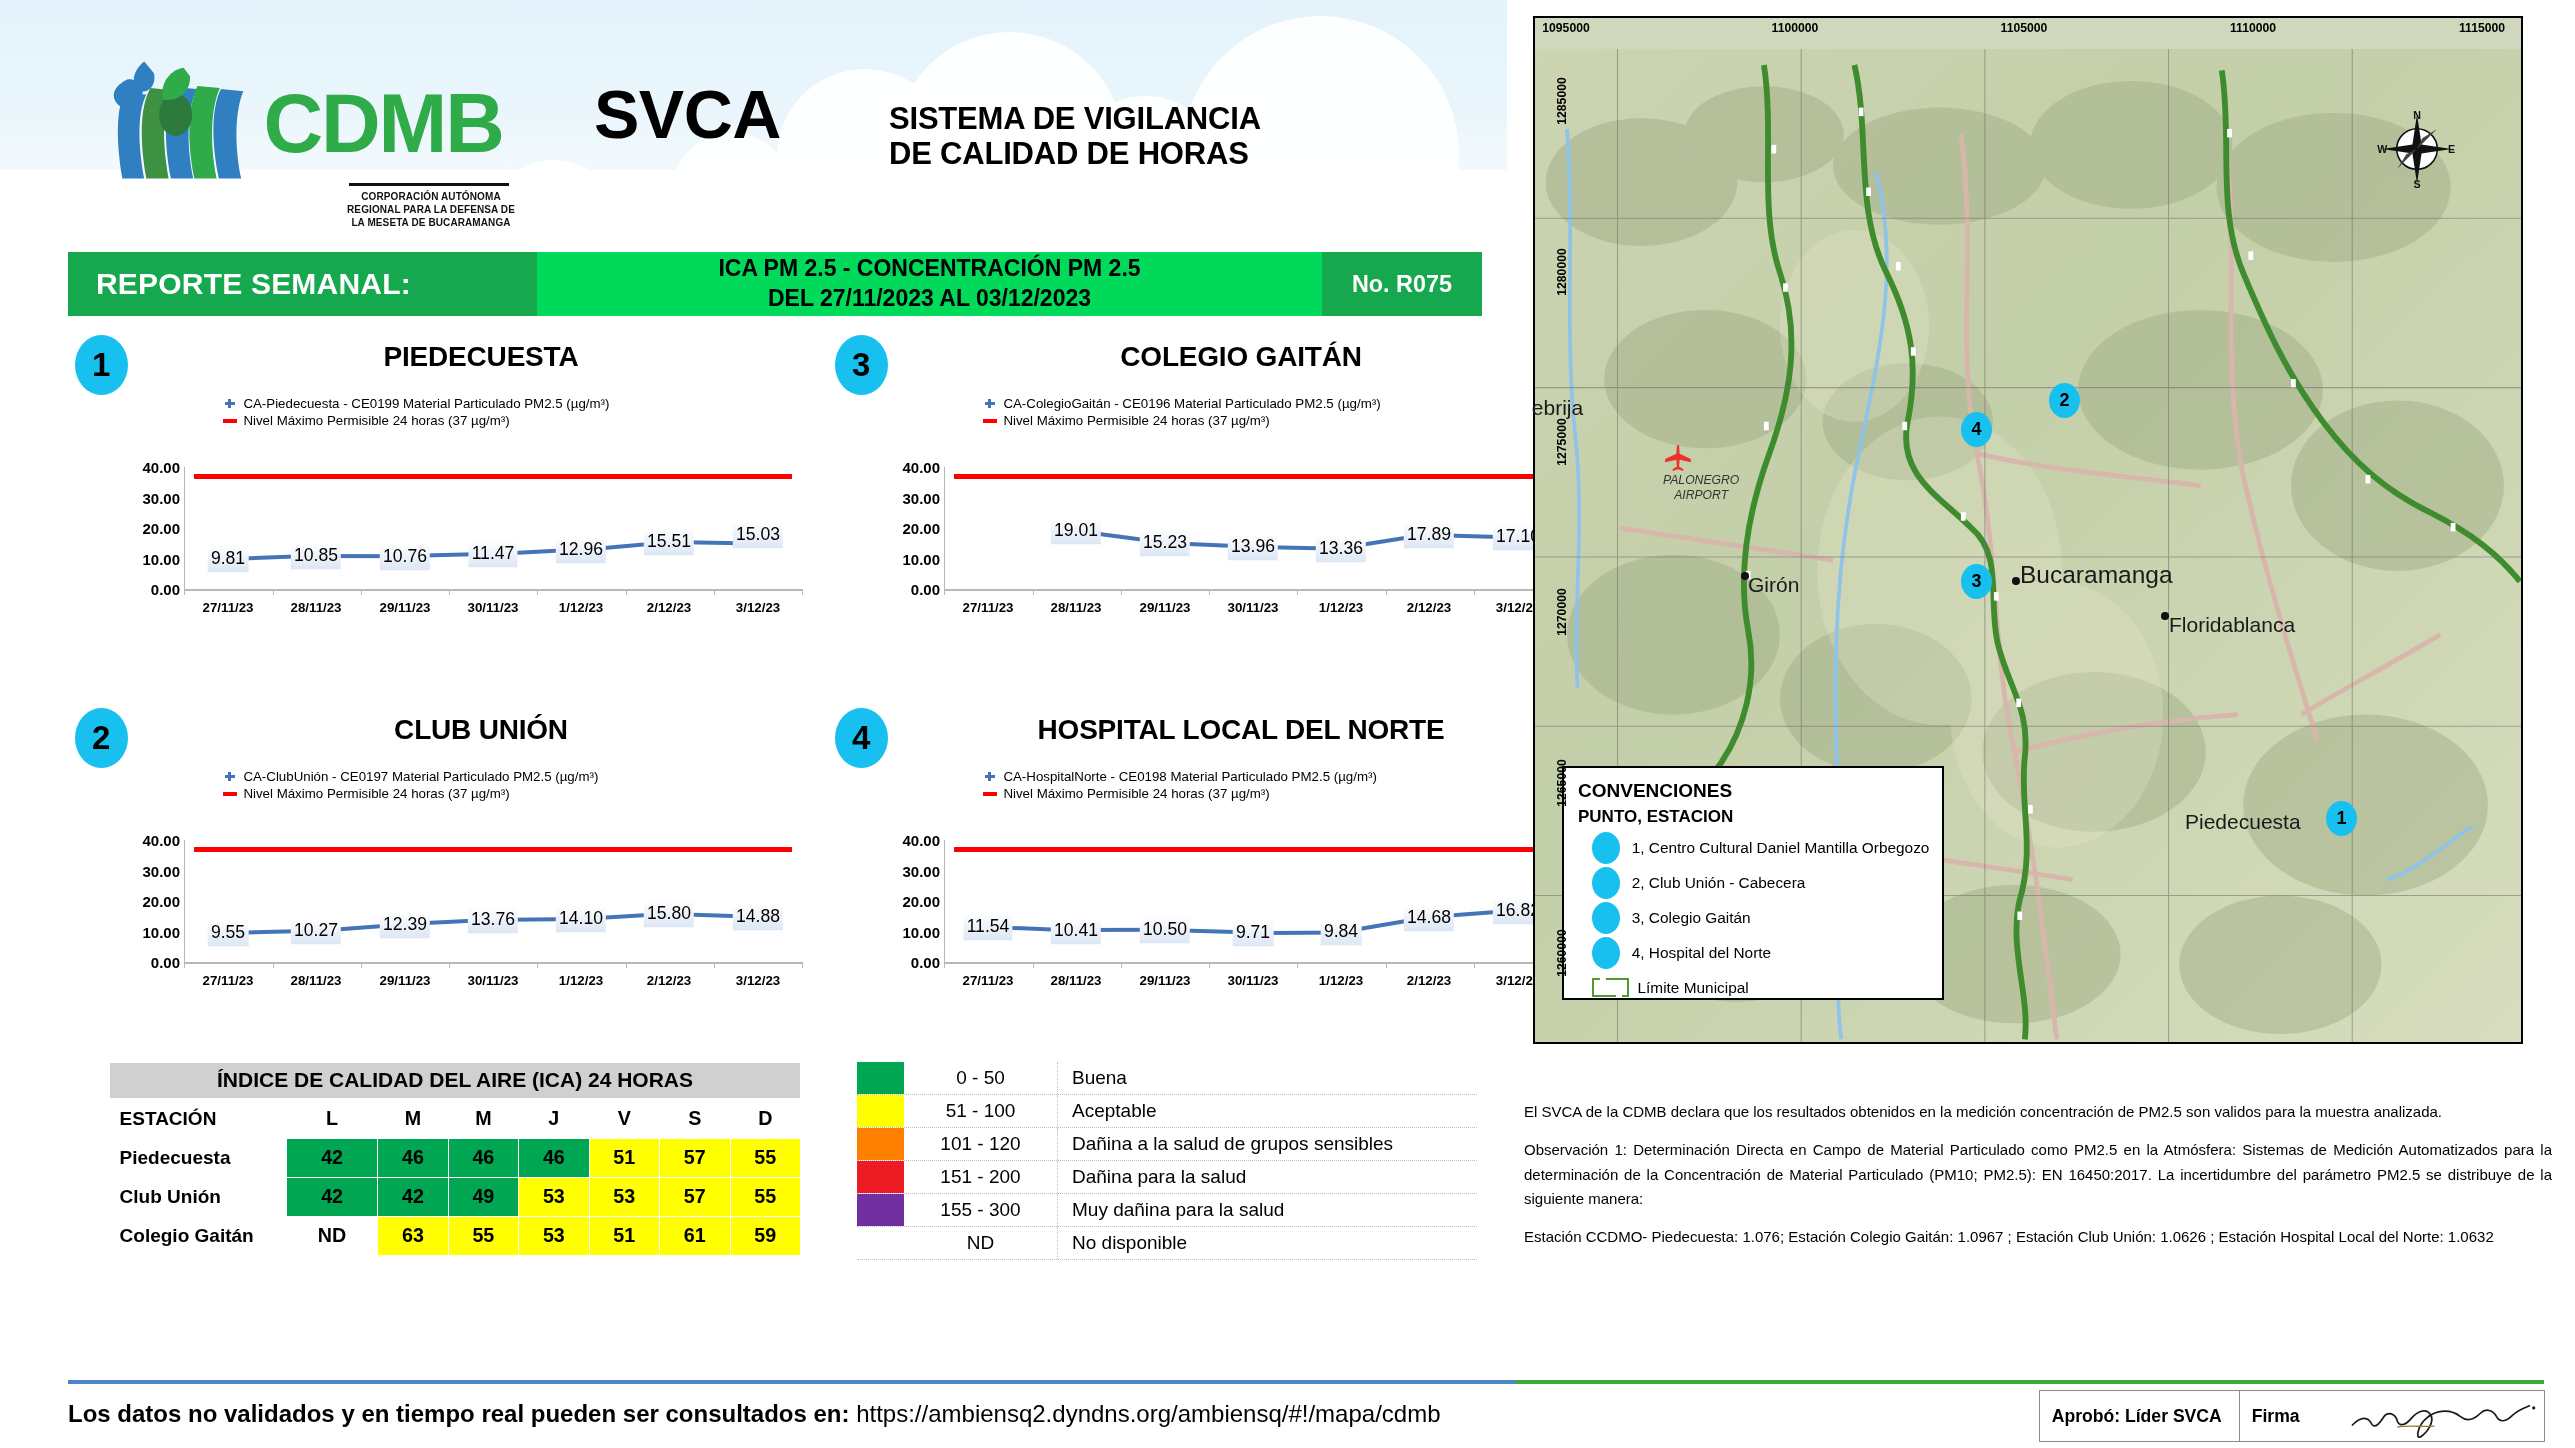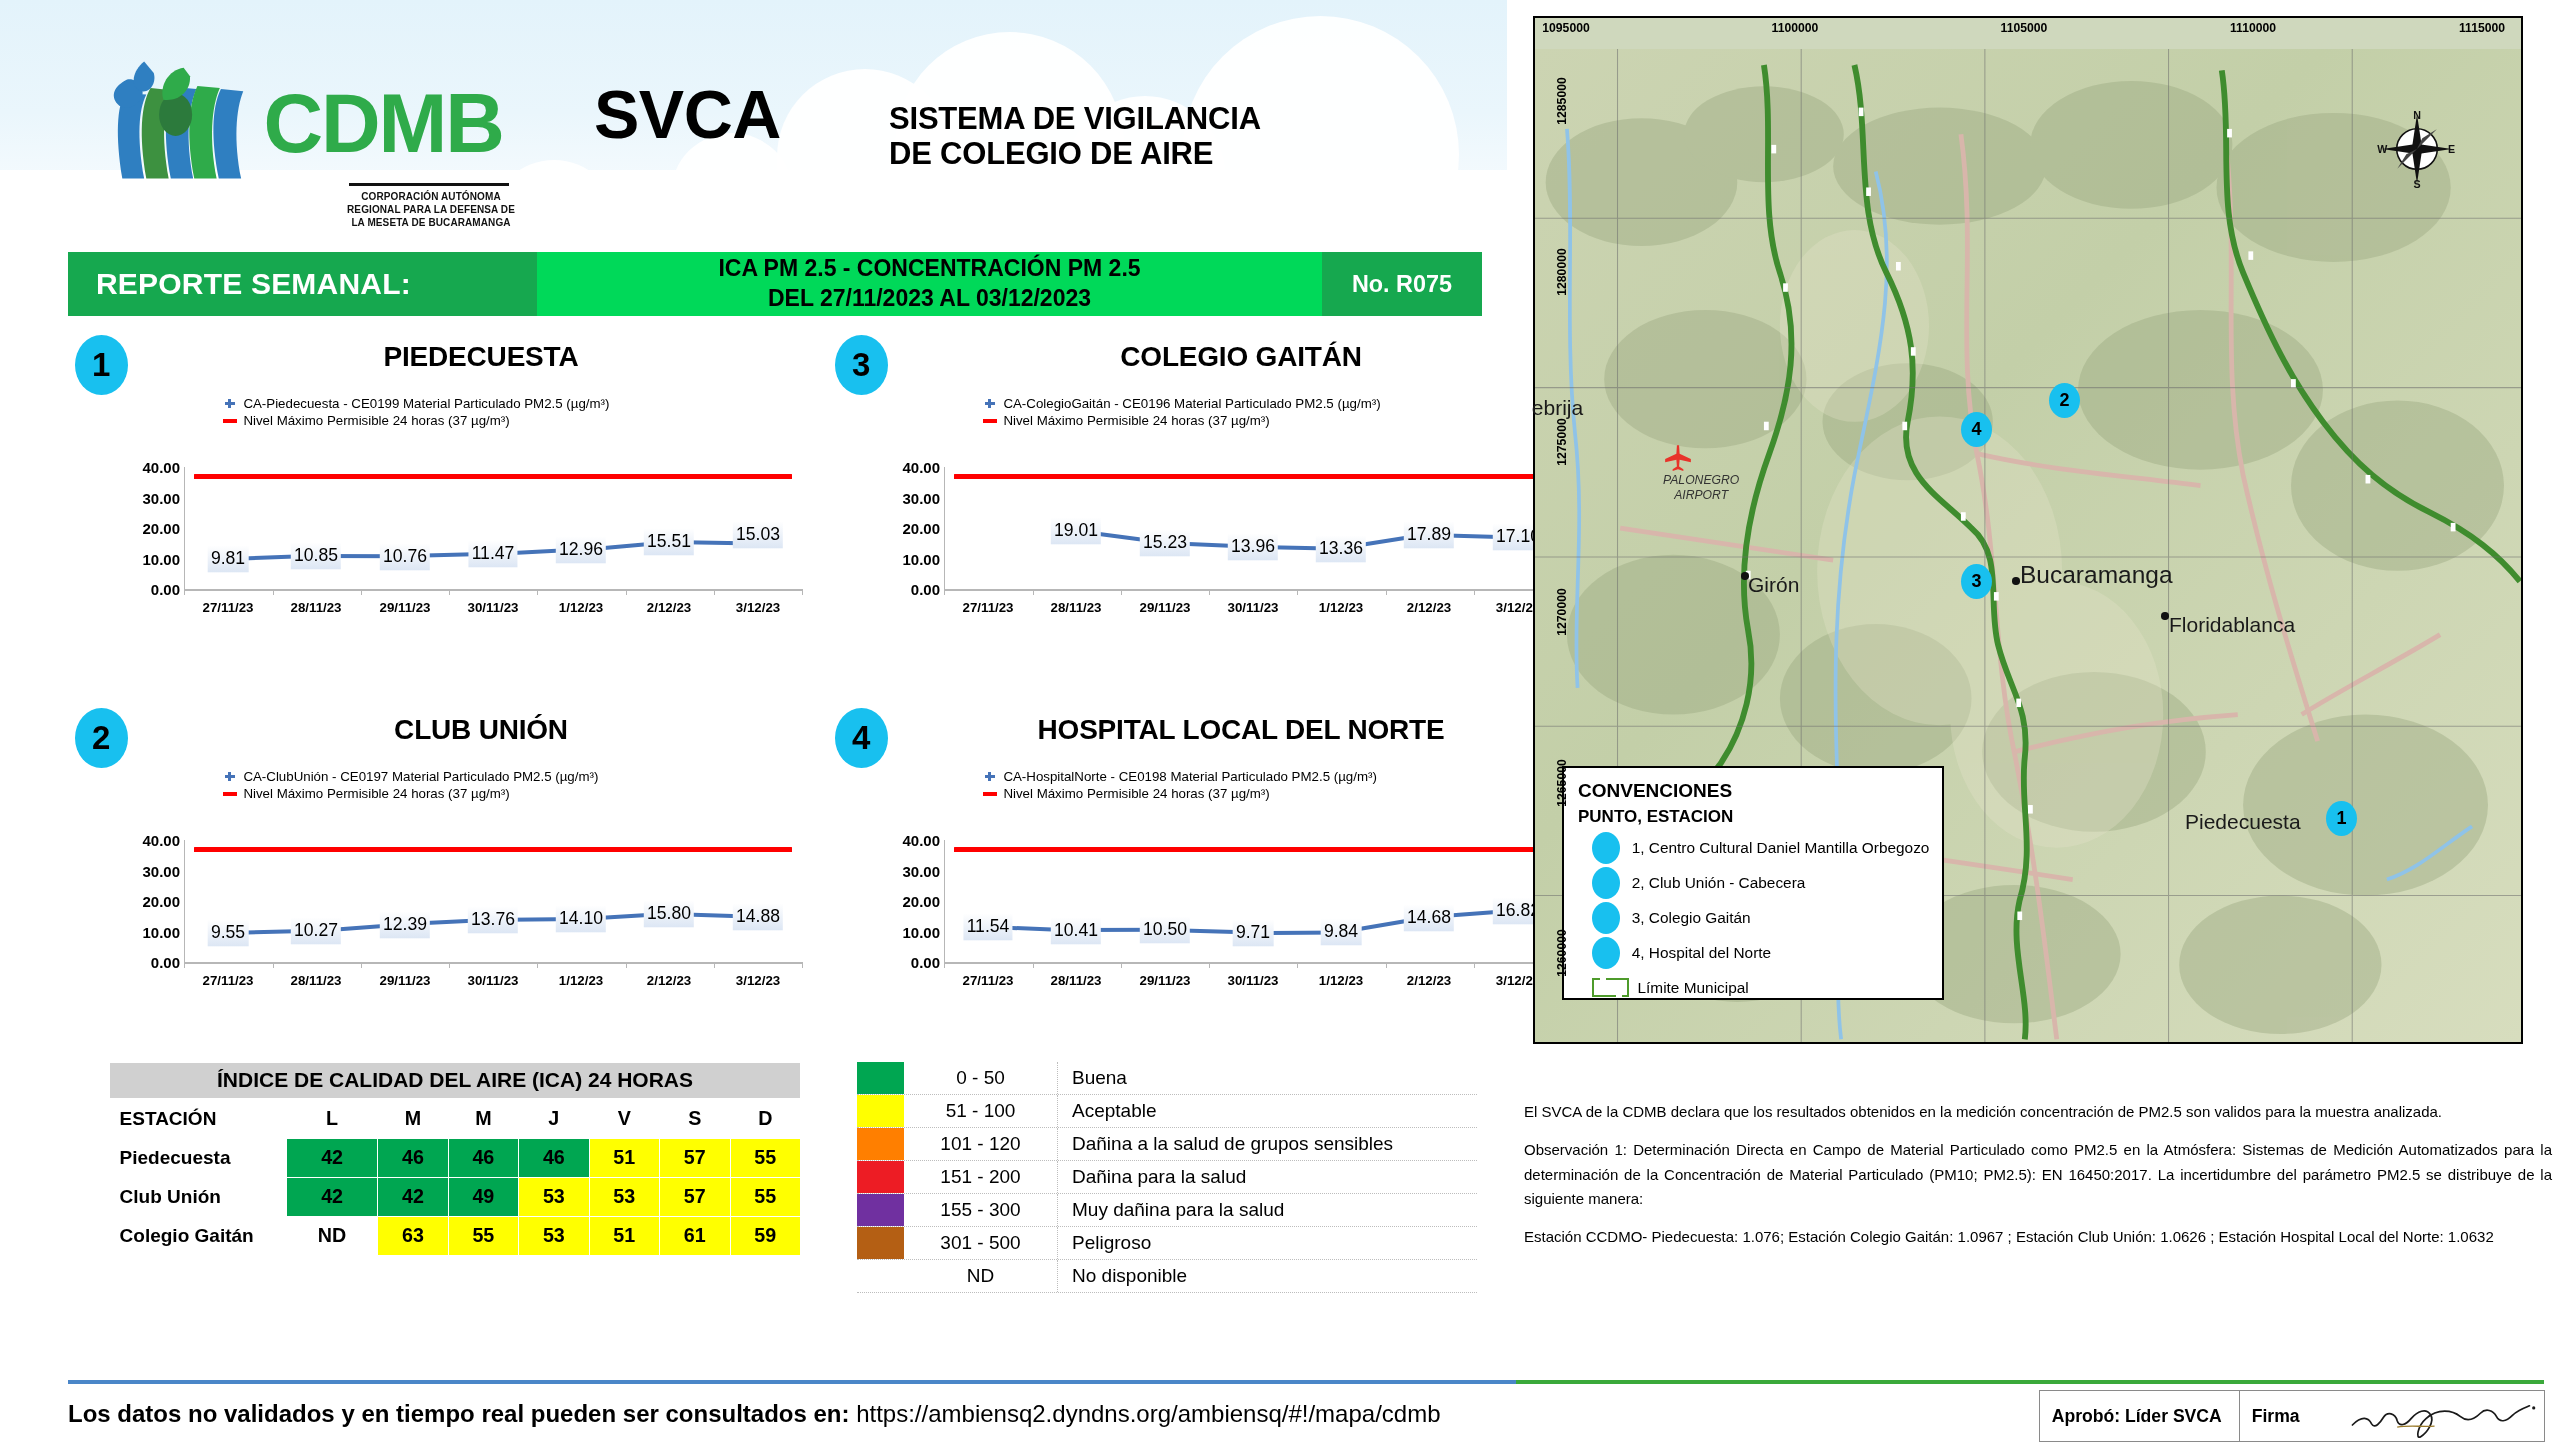--- a/index.html
+++ b/index.html
@@ -183,21 +183,21 @@
   </svg>
   <div class="logo-rule"></div>
   <div class="logo-sub">CORPORACIÓN AUTÓNOMA REGIONAL PARA LA DEFENSA DE LA MESETA DE BUCARAMANGA</div>
 </div>
 
 <div id="svca">
   <div class="big">SVCA</div>
 </div>
 <div id="svcaSub">
   <div>SISTEMA DE VIGILANCIA</div>
-  <div>DE COLEGIO DE AIRE</div>
+  <div>DE CALIDAD DE HORAS</div>
 </div>
 
 <div id="banner">
   <div class="seg1">
     <span>REPORTE SEMANAL:</span>
   </div>
   <div class="seg2">
     <span>ICA PM 2.5 - CONCENTRACIÓN PM 2.5</span>
     <span>DEL 27/11/2023 AL 03/12/2023</span>
   </div>
@@ -508,25 +508,20 @@
      <div class="sw" style="background:#ed1c24"></div>
      <div class="rng">151 - 200</div>
      <div class="dsc">Dañina para la salud</div>
    </div>
       <div class="row">
      <div class="sw" style="background:#7030a0"></div>
      <div class="rng">155 - 300</div>
      <div class="dsc">Muy dañina para la salud</div>
    </div>
       <div class="row">
-     <div class="sw" style="background:#b45f14"></div>
-     <div class="rng">301 - 500</div>
-     <div class="dsc">Peligroso</div>
-   </div>
-      <div class="row">
      <div class="sw" style="background:transparent"></div>
      <div class="rng">ND</div>
      <div class="dsc">No disponible</div>
    </div>
     </div>
 </div>
 
 <div id="mapTop"></div>
 <div id="map">
   <div id="mapCanvas">

